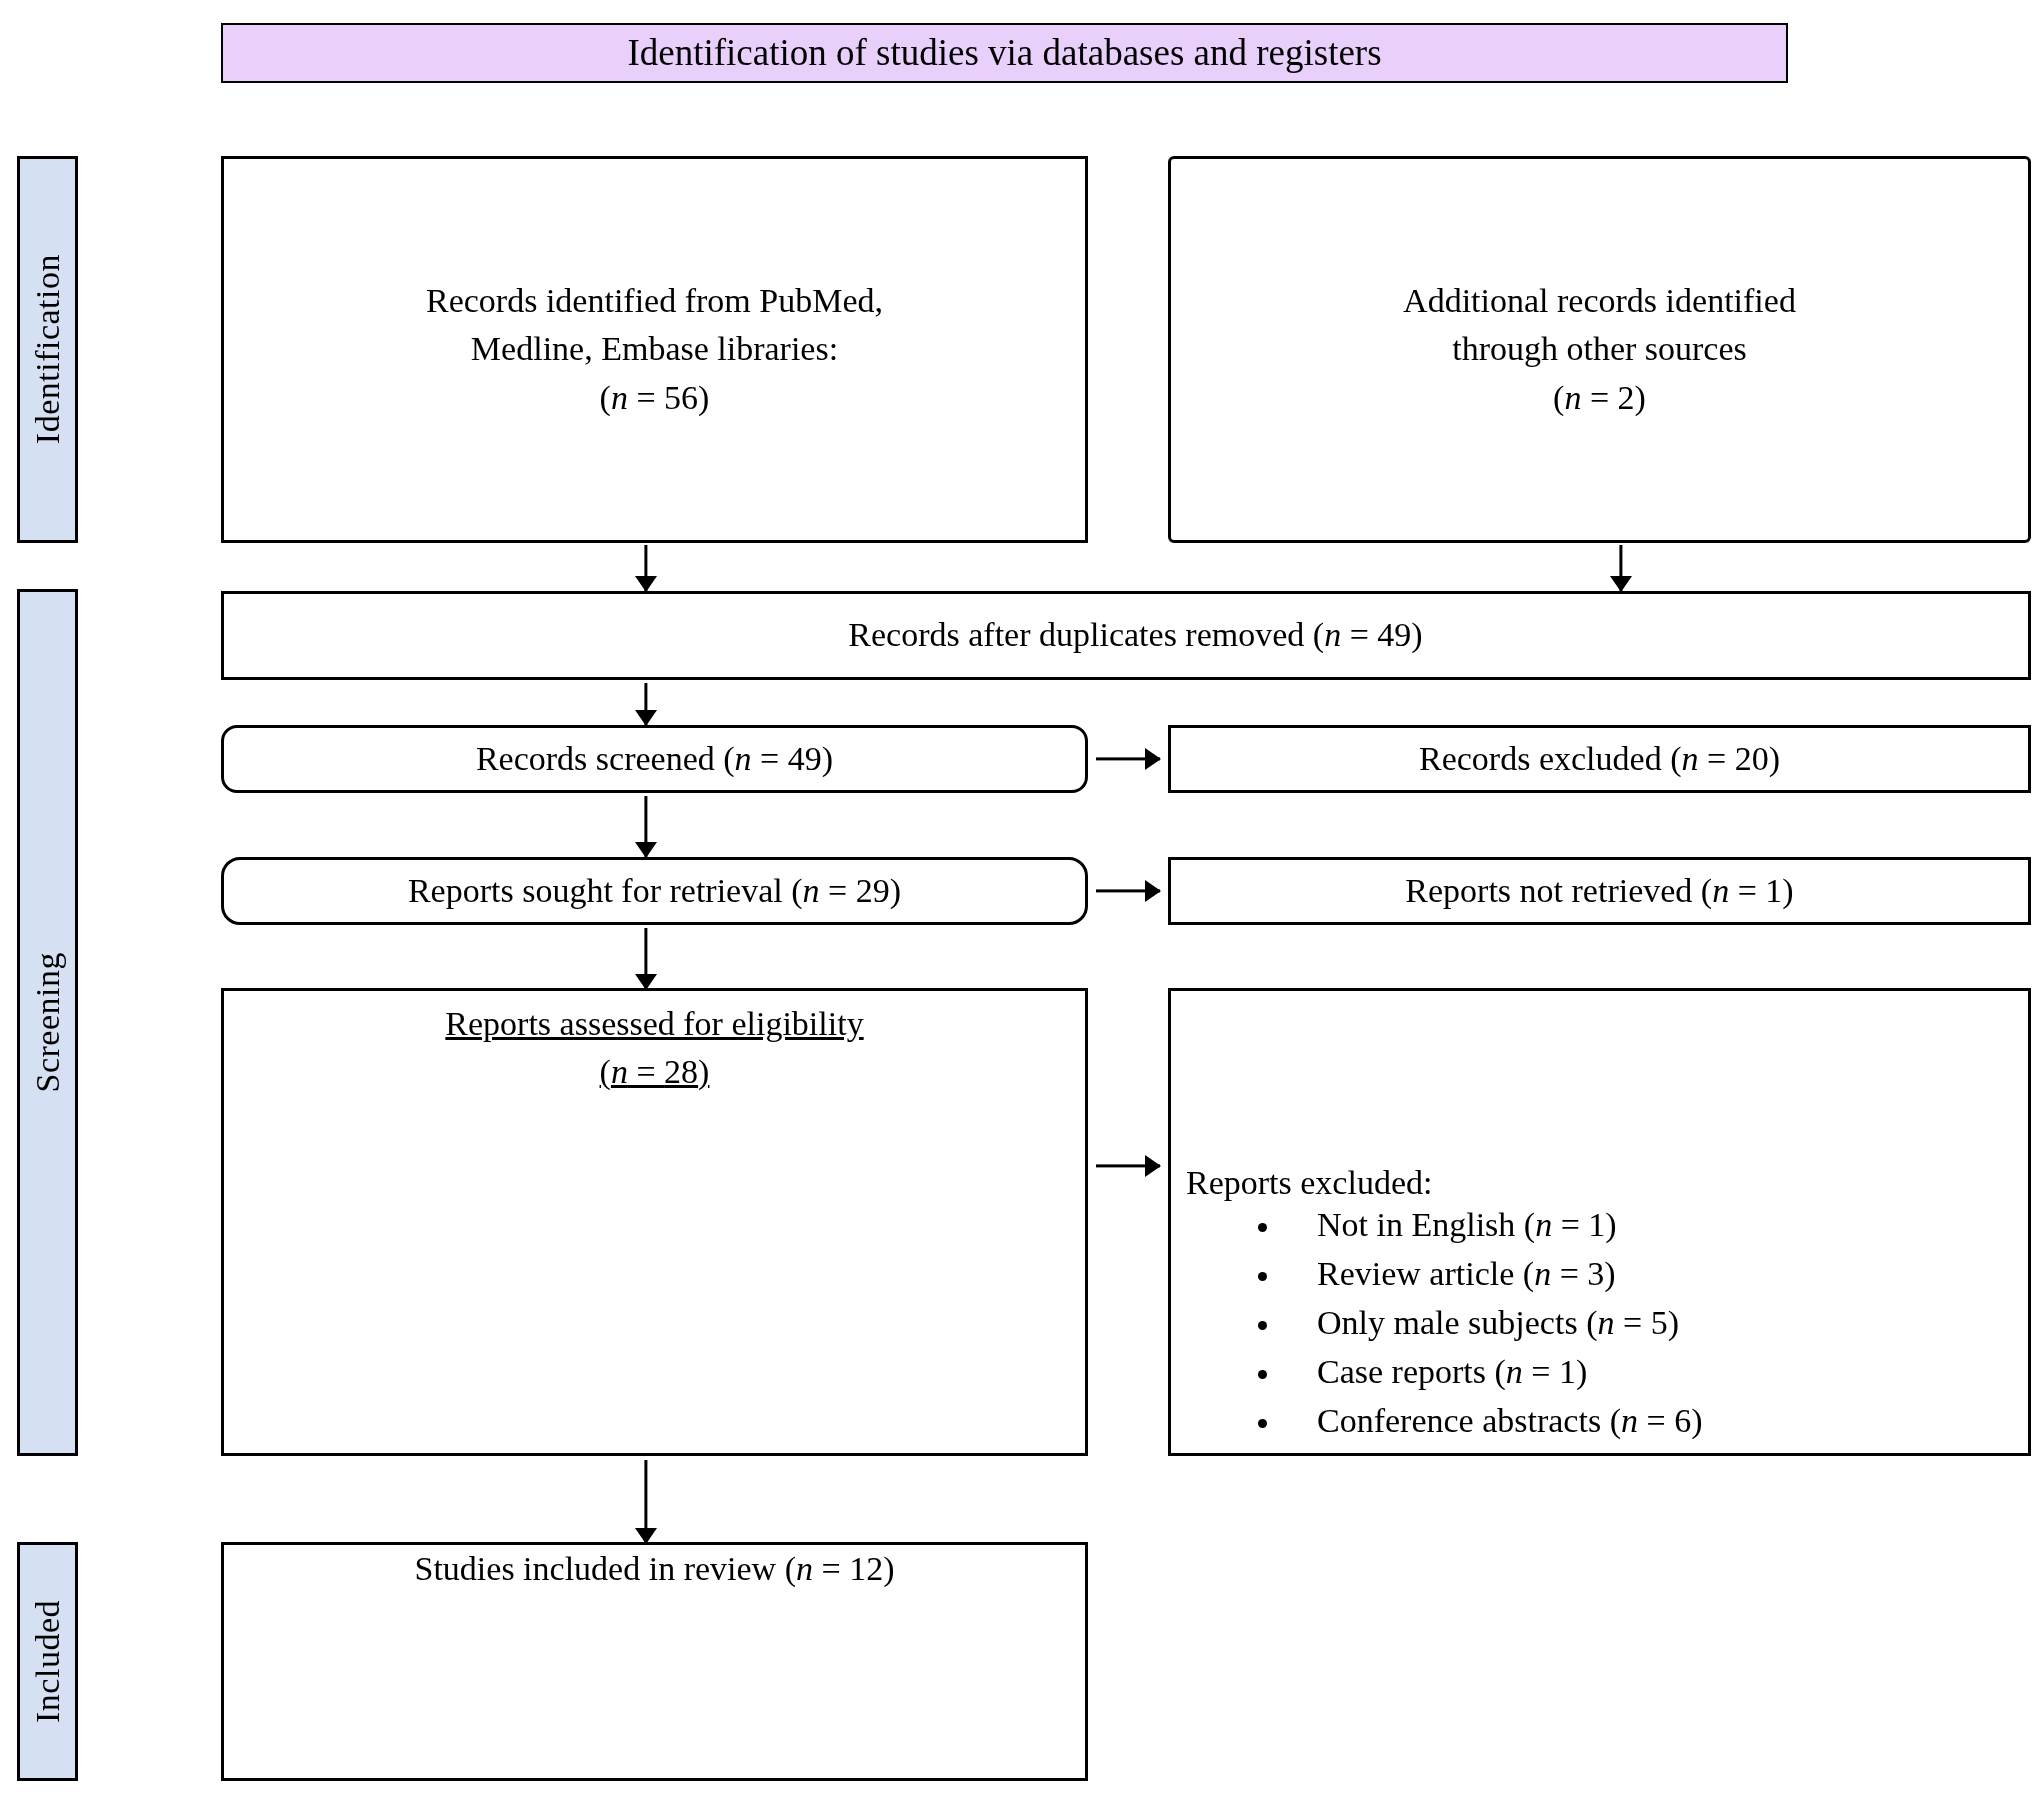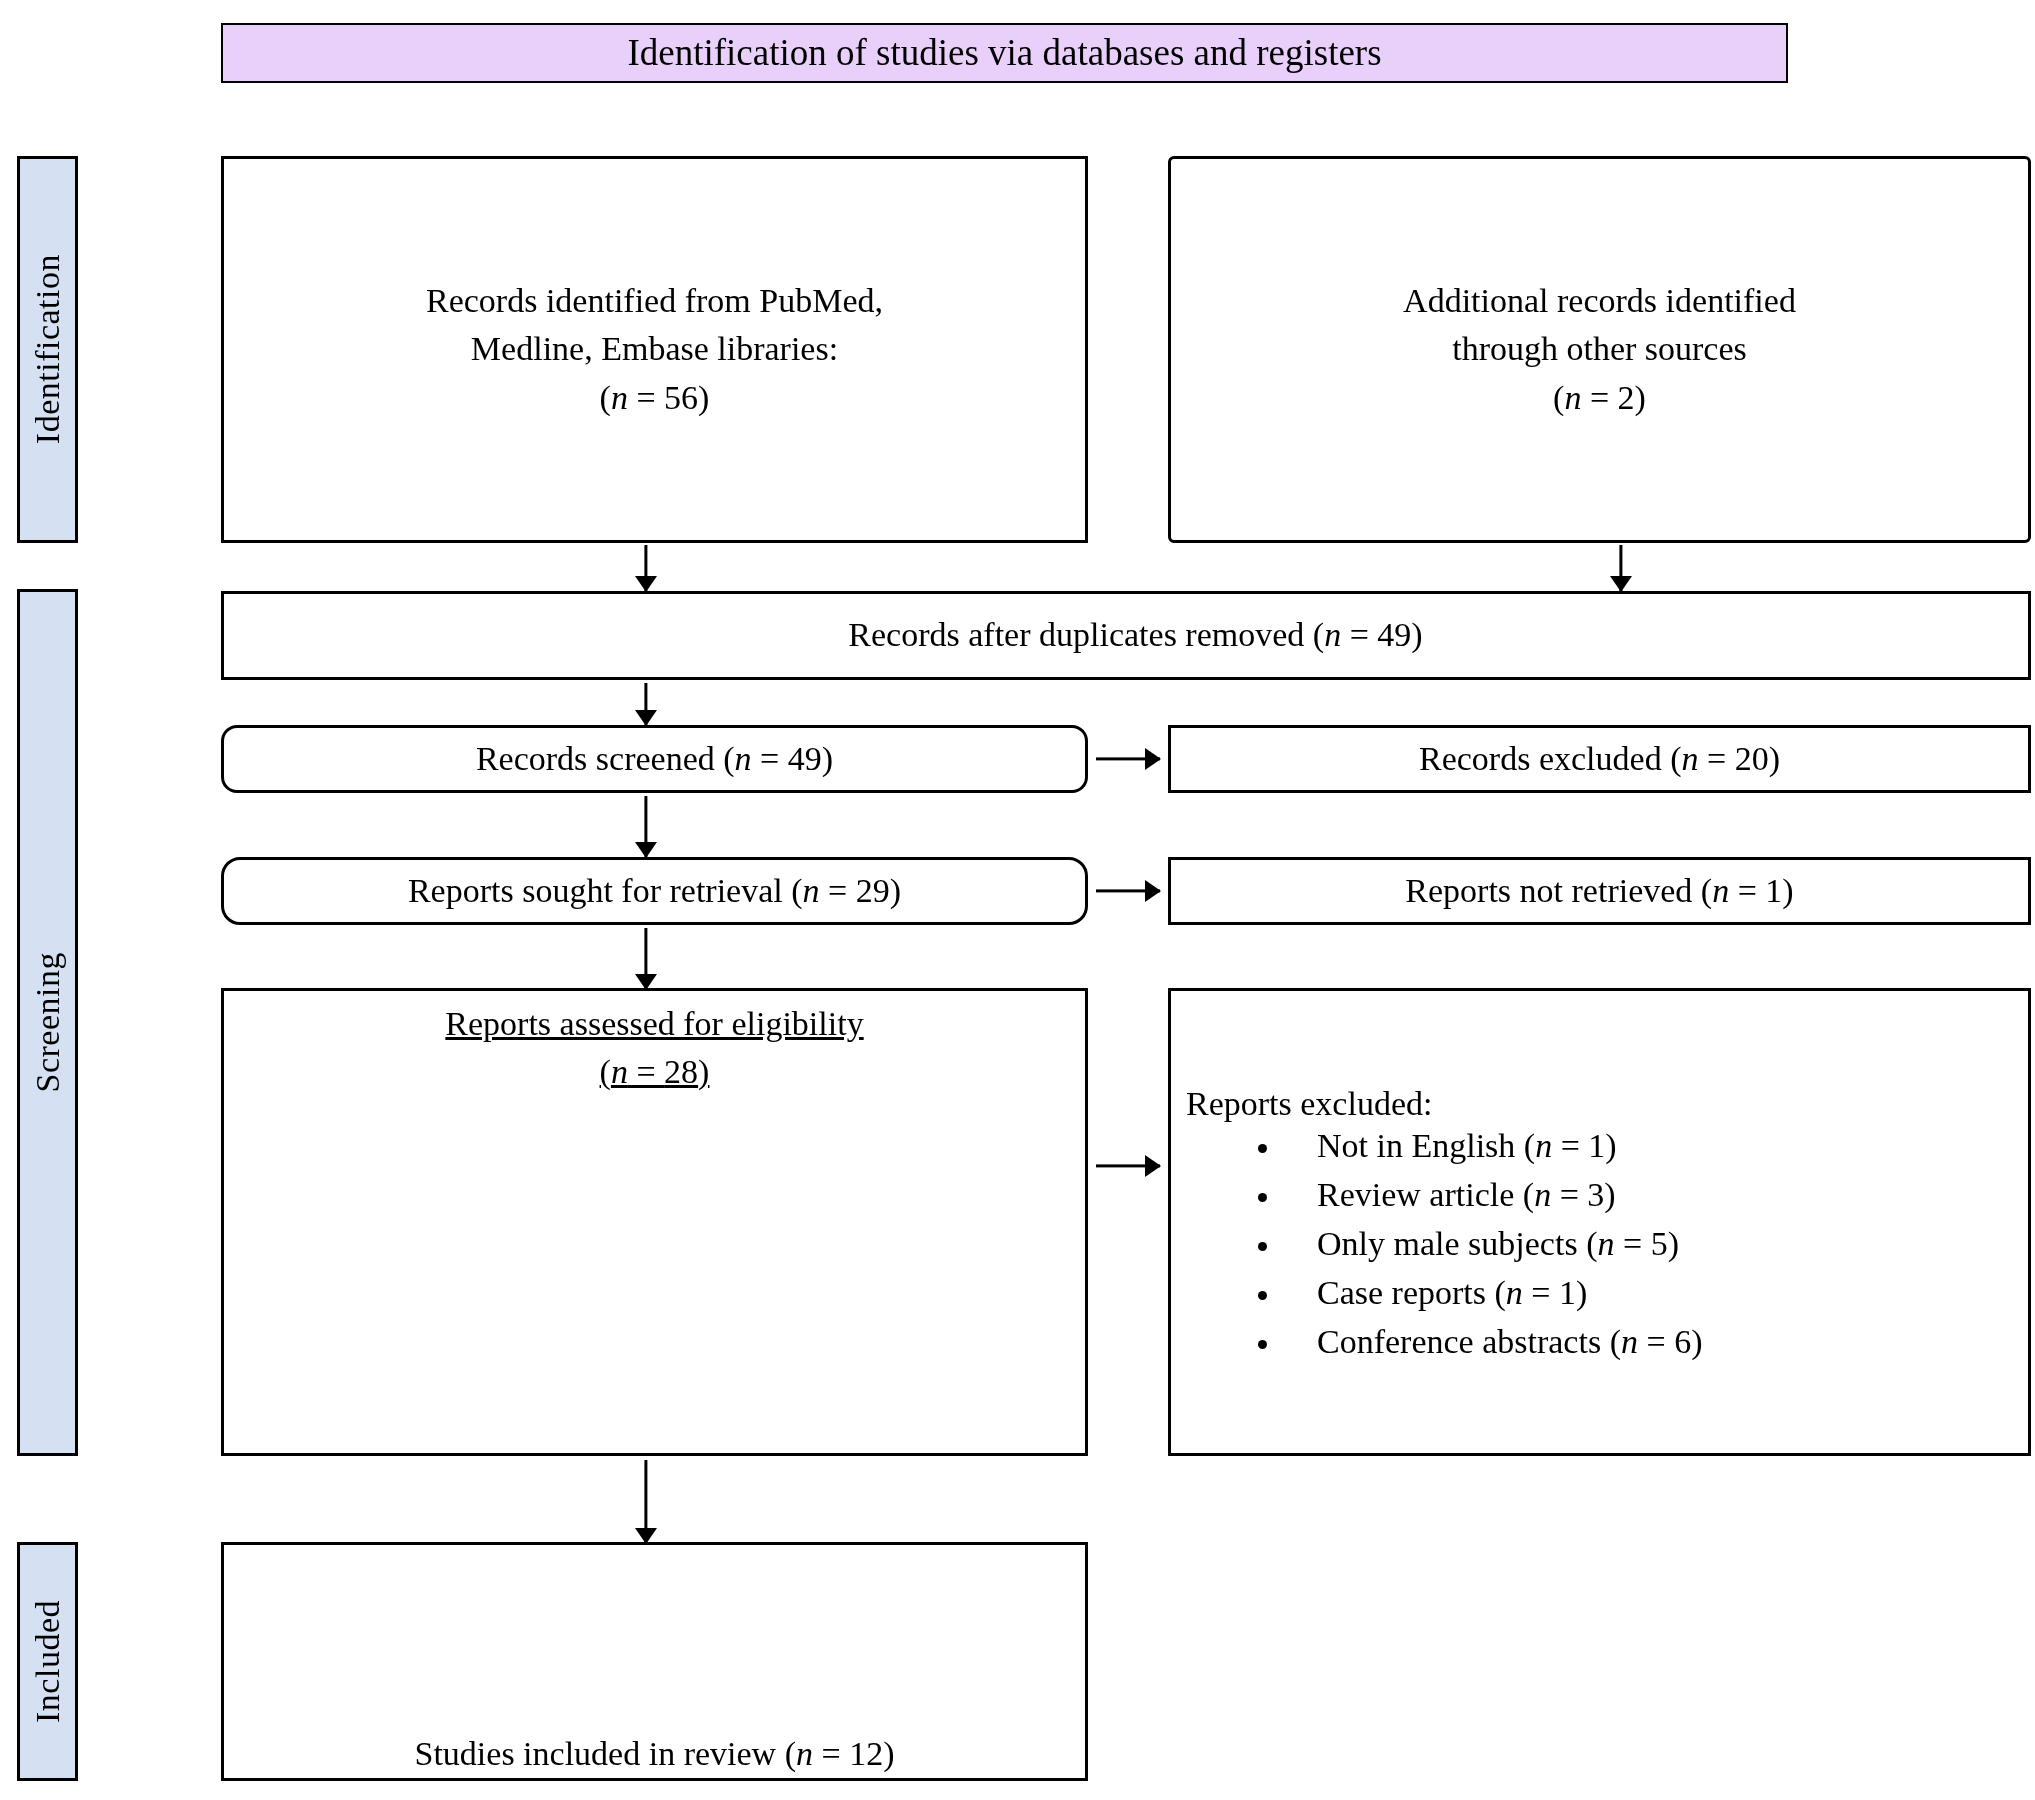--- a/index.html
+++ b/index.html
@@ -50,39 +50,39 @@
     background: #ffffff;
     border: 3.3px solid #000000;
     display: flex;
     font-size: 34px;
     line-height: 1.42;
   }
   .fbox.center {
     align-items: center; justify-content: center; text-align: center;
   }
   .fbox.topleft {
-    align-items: center; justify-content: flex-start; text-align: left;
+    align-items: flex-end; justify-content: flex-start; text-align: left;
   }
   .fbox .inner { padding: 0 14px; width: 100%; }
 
   #box-db      { left: 221px;  top: 156px;  width: 867px; height: 387px; }
   #box-other   { left: 1168px; top: 156px;  width: 863px; height: 387px; border-radius: 6px; }
   #box-dupes   { left: 221px;  top: 591px; width: 1810px; height: 89px; padding-left: 19px; }
   #box-screened{ left: 221px;  top: 725px; width: 867px; height: 68px; border-radius: 16px; }
   #box-excl-rec{ left: 1168px; top: 725px; width: 863px; height: 68px; }
   #box-sought  { left: 221px;  top: 857px; width: 867px; height: 68px; border-radius: 19px; }
   #box-notret  { left: 1168px; top: 857px; width: 863px; height: 68px; }
   #box-elig    { left: 221px;  top: 988px; width: 867px; height: 468px; }
   #box-excl    { left: 1168px; top: 988px; width: 863px; height: 468px; }
   #box-included{ left: 221px;  top: 1542px; width: 867px; height: 239px; }
 
   #box-elig .inner { padding-top: 9px; text-decoration: underline; }
   #box-elig.fbox { align-items: flex-start; justify-content: center; text-align: center; }
 
-  #box-included.fbox { align-items: flex-end; justify-content: center; text-align: center; font-family: Liberation Serif, serif; }
+  #box-included.fbox { align-items: flex-start; justify-content: center; text-align: center; font-family: Liberation Serif, serif; }
 
   
   #box-excl .inner { padding: 12px 9.8px 0 15px; }
   #excl-heading { font-size: 34px; line-height: 1.3; }
   #excl-list {
     list-style: none;
     margin: 3.3px 0 0 0;
     padding: 0 0 0 68px;
   }
   #excl-list li {

